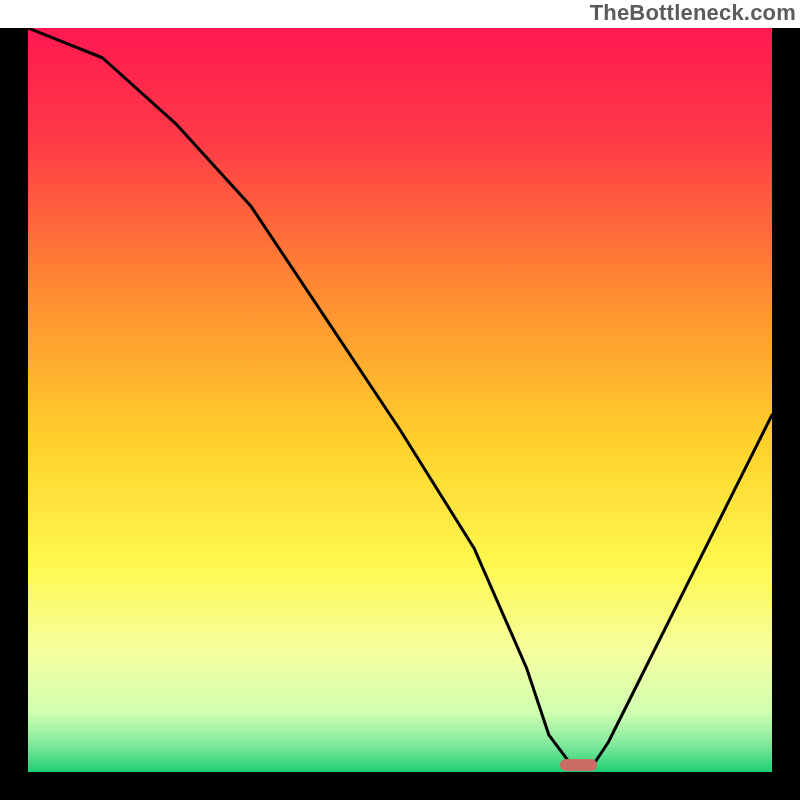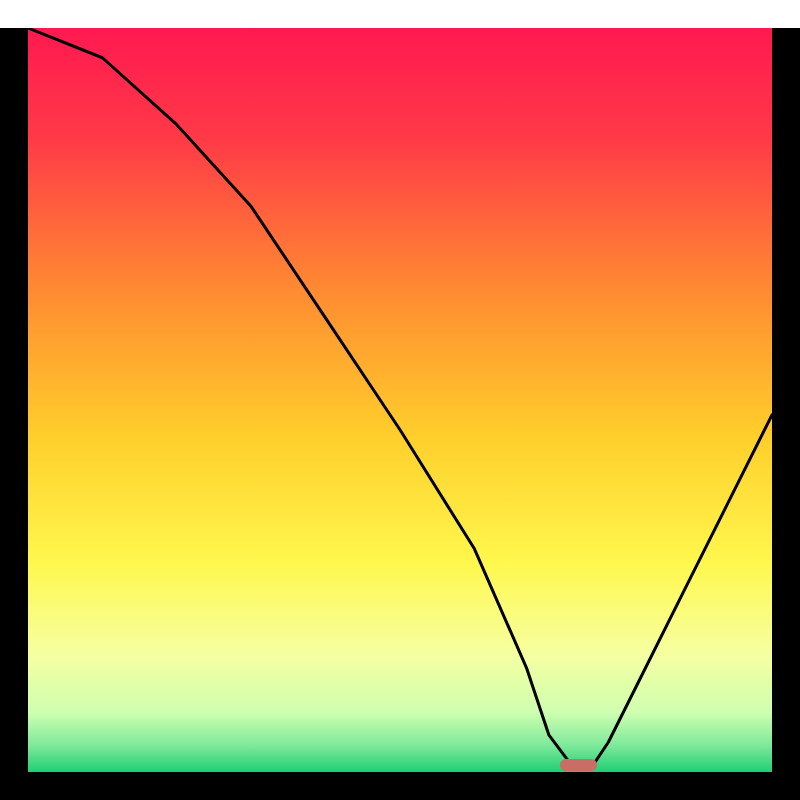--- a/index.html
+++ b/index.html
@@ -43,20 +43,21 @@
     height: 744px;
     overflow: hidden;
   }
   svg { display: block; }
 </style>
 </head>
 <body>
 
 <div class="stage">
 
+  <div class="attribution">TheBottleneck.com</div>
 
   <div class="plot-outer">
     <div class="plot-inner">
       <svg id="chart-svg" viewBox="0 0 744 744" width="744" height="744" preserveAspectRatio="none">
         <defs>
           <linearGradient id="bg-grad" x1="0" y1="0" x2="0" y2="1">
               <stop offset="0.00%" stop-color="#ff1950"></stop>
               <stop offset="15.00%" stop-color="#ff3a47"></stop>
               <stop offset="35.00%" stop-color="#ff8a32"></stop>
               <stop offset="55.00%" stop-color="#ffcf2b"></stop>

